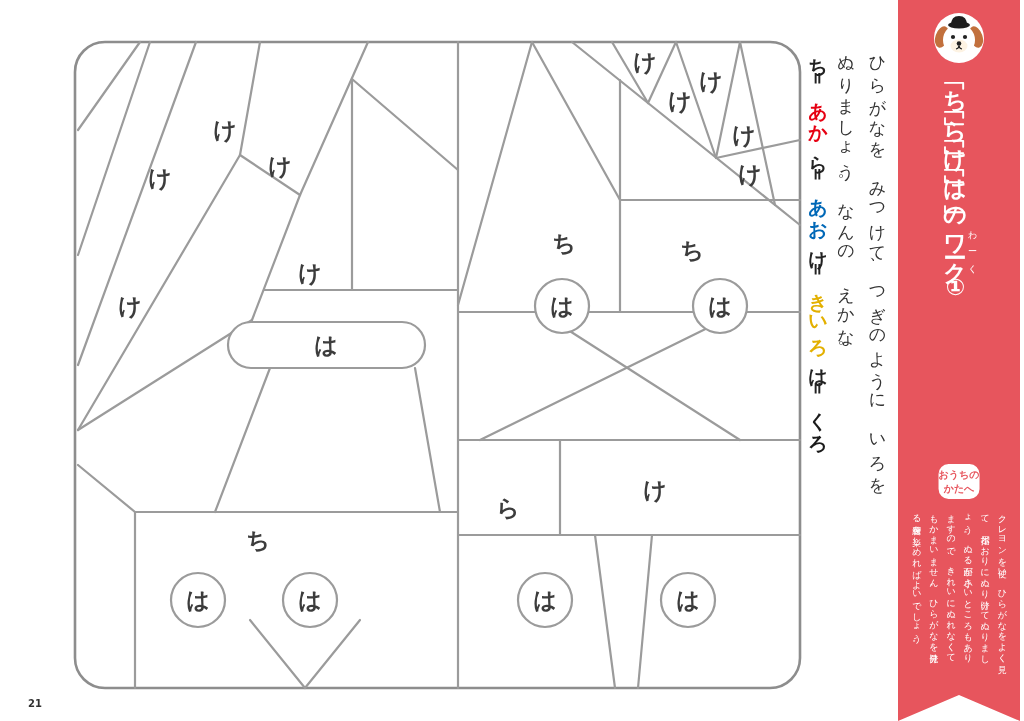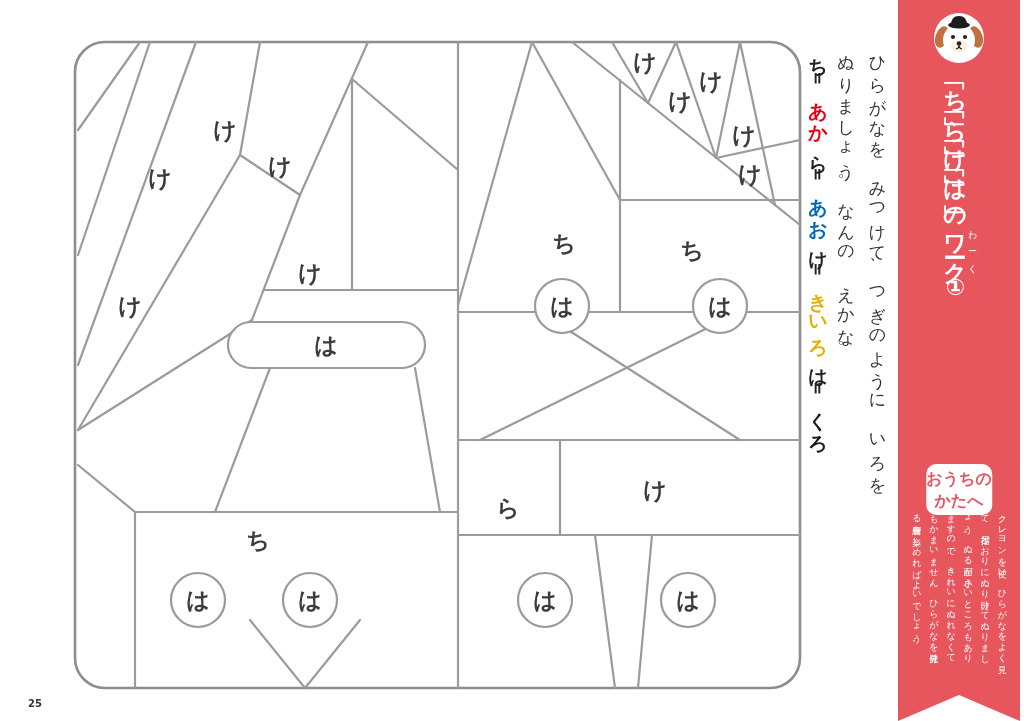--- a/index.html
+++ b/index.html
@@ -55,21 +55,21 @@
     writing-mode:vertical-rl;text-orientation:mixed;
     color:#ffffff;font-size:23px;font-weight:700;letter-spacing:1px;
     white-space:nowrap;
   }
   .banner-title ruby{ruby-position:over;margin-block-start:8px;}
   .banner-title rt{font-size:9px;font-weight:400;color:#ffffff;letter-spacing:0;}
   .badge{
     position:absolute;top:464px;left:50%;transform:translateX(-50%);
     background:#ffffff;color:#e7555d;
     border-radius:10px;padding:4px 0;
-    font-size:16px;font-weight:700;text-align:center;line-height:1.35;
+    font-size:10px;font-weight:700;text-align:center;line-height:1.35;
     white-space:nowrap;
   }
   .note{
     position:absolute;top:508px;left:50%;transform:translateX(-50%);
     height:160px;
     writing-mode:vertical-rl;text-orientation:mixed;
     font-size:9px;color:#ffffff;line-height:1.9;letter-spacing:0.5px;
   }
   
   .page-number{
@@ -196,15 +196,15 @@
     </div>
 
     <div class="badge">
       <div>おうちの</div>
       <div>かたへ</div>
     </div>
 
     <div class="note vert">クレヨンを使い、ひらがなをよく見て、指示どおりにぬり分けてぬりましょう。ぬる面が小さいところもありますので、きれいにぬれなくてもかまいません。ひらがなを見分ける練習を楽しめればよいでしょう。</div>
   </div>
 
-  <div class="page-number">25</div>
+  <div class="page-number">21</div>
 
 </div>
 
 </body></html>

